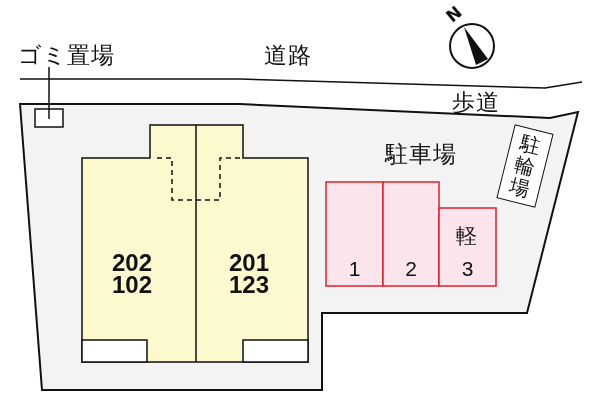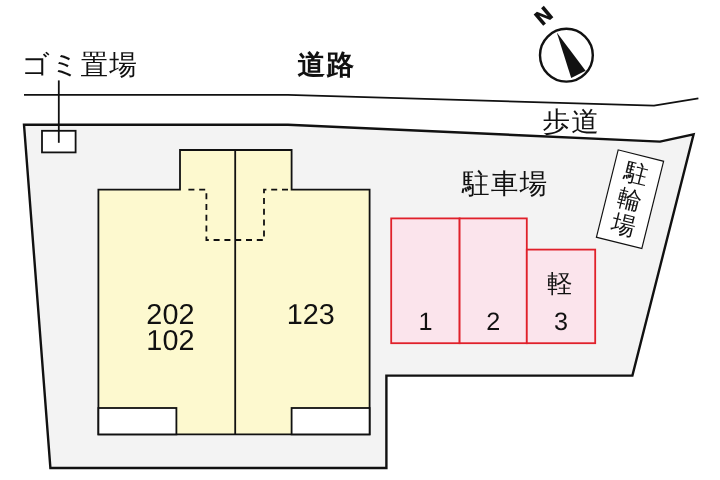--- a/index.html
+++ b/index.html
@@ -1,20 +1,20 @@
 <!DOCTYPE html>
 <html><head>
   <meta charset="utf-8">
   <style>
     html, body { margin: 0; padding: 0; background: #ffffff; }
     body { width: 600px; height: 400px; overflow: hidden; position: relative; font-family: "DejaVu Sans", sans-serif; }
     svg { position: absolute; left: 0; top: 0; }
     .lbl { position: absolute; color: #111; font-family: "DejaVu Sans", sans-serif; white-space: nowrap; line-height: 1; }
     .lbl-lg { font-size: 23px; letter-spacing: 1px; }
-    .unit { position: absolute; text-align: center; font-family: "Liberation Sans", sans-serif; font-size: 24px; line-height: 22px; color: #111; }
+    .unit { position: absolute; font-family: "Liberation Sans", sans-serif; font-size: 24px; line-height: 22px; color: #111; font-weight: bold; }
     .park-num { position: absolute; font-family: "Liberation Sans", sans-serif; font-size: 21px; color: #111; text-align: center; line-height: 1; }
     .park-kei { position: absolute; font-family: "DejaVu Sans", sans-serif; font-size: 21px; color: #111; line-height: 1; }
     .bike-box { position: absolute; left: 505px; top: 128px; width: 38px; height: 74px; border: 1.5px solid #111; background: #fff; transform: rotate(14deg); transform-origin: center; display: flex; flex-direction: column; align-items: center; justify-content: center; }
     .bike-char { font-family: "DejaVu Sans", sans-serif; font-size: 20px; line-height: 22px; color: #111; }
   </style>
 </head>
 <body>
 
 <svg width="600" height="400" viewBox="0 0 600 400">
 
@@ -36,35 +36,36 @@
   <rect x="383" y="182" width="56" height="104" fill="#fbe4ec" stroke="#e0202a" stroke-width="1.5"></rect>
   <rect x="439" y="208" width="57" height="78" fill="#fbe4ec" stroke="#e0202a" stroke-width="1.5"></rect>
 
   <g>
     <circle cx="472" cy="46" r="22" fill="#fff" stroke="#111" stroke-width="2"></circle>
     <polygon points="464,27 488,59 476,65" fill="#111"></polygon>
   </g>
 </svg>
 
 <div class="lbl lbl-lg" style="left:18px; top:44px;">ゴミ置場</div>
-<div class="lbl lbl-lg" style="left:248px; top:44px;font-weight:bold;">道路</div>
+<div class="lbl lbl-lg" style="left:264px; top:44px;">道路</div>
 <div class="lbl lbl-lg" style="left:452px; top:91px;">歩道</div>
 <div class="lbl lbl-lg" style="left:385px; top:143px;">駐車場</div>
 <div class="lbl" style="left:447px; top:6px; font-size:17px; font-weight:bold; transform:rotate(-40deg);">N</div>
 
 <div class="bike-box">
   <span class="bike-char">駐</span>
   <span class="bike-char">輪</span>
   <span class="bike-char">場</span>
 </div>
 
 <div class="unit" style="left:112px; top:252px; width:60px;">
   <div>202</div>
   <div>102</div>
 </div>
 <div class="unit" style="left:229px; top:252px; width:60px;">
+  <div>201</div>
   <div>123</div>
 </div>
 
 <div class="park-num" style="left:326px; top:258px; width:57px;">1</div>
 <div class="park-num" style="left:383px; top:258px; width:56px;">2</div>
 <div class="park-kei" style="left:456px; top:226px;">軽</div>
 <div class="park-num" style="left:439px; top:258px; width:57px;">3</div>
 
 </body></html>

